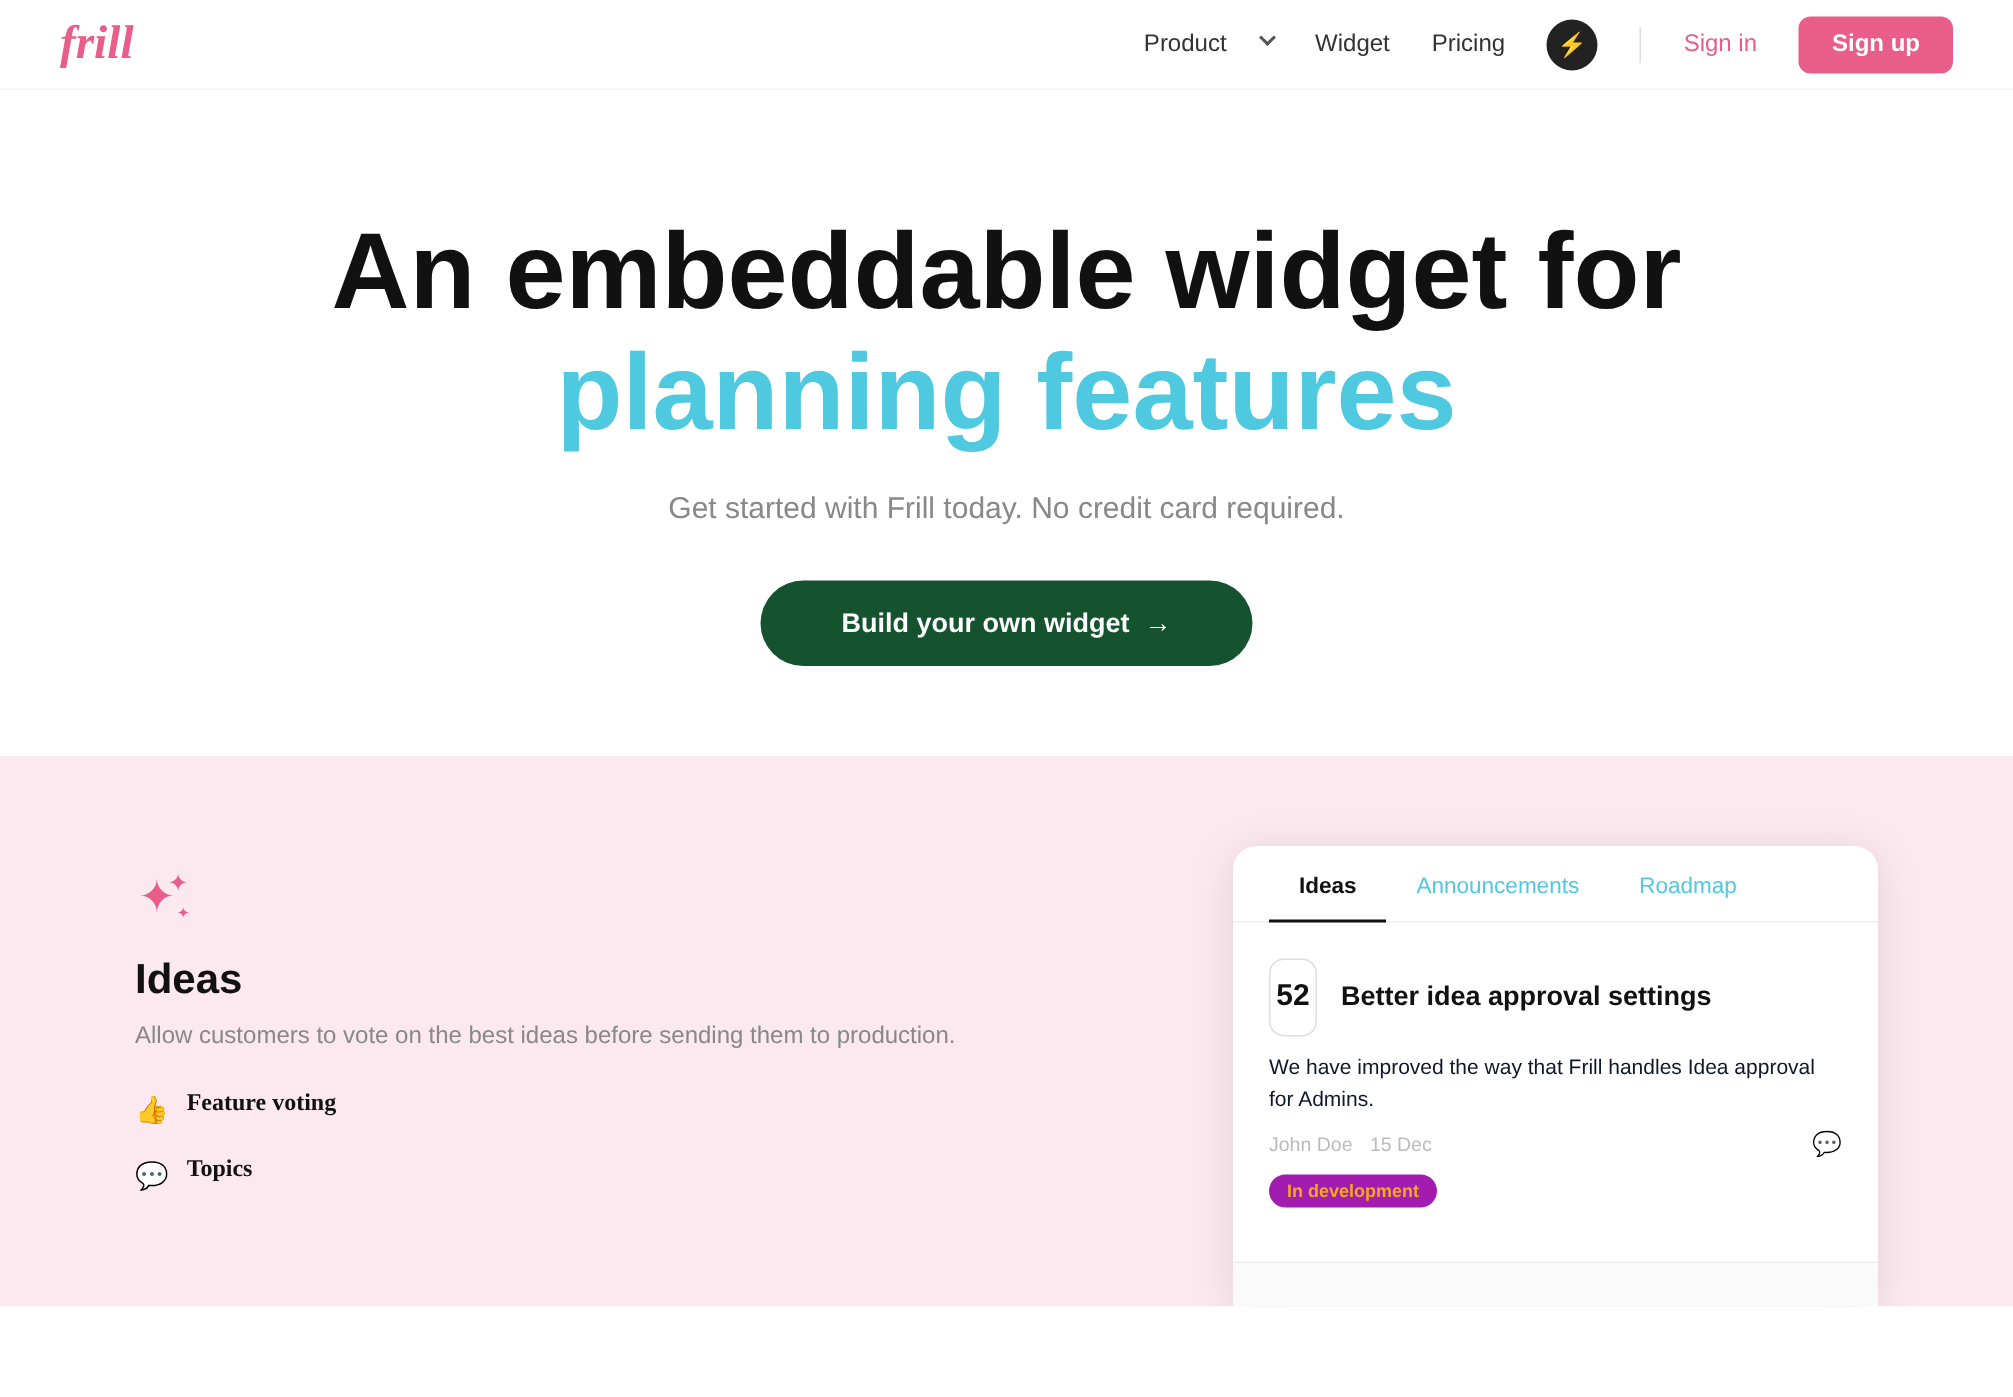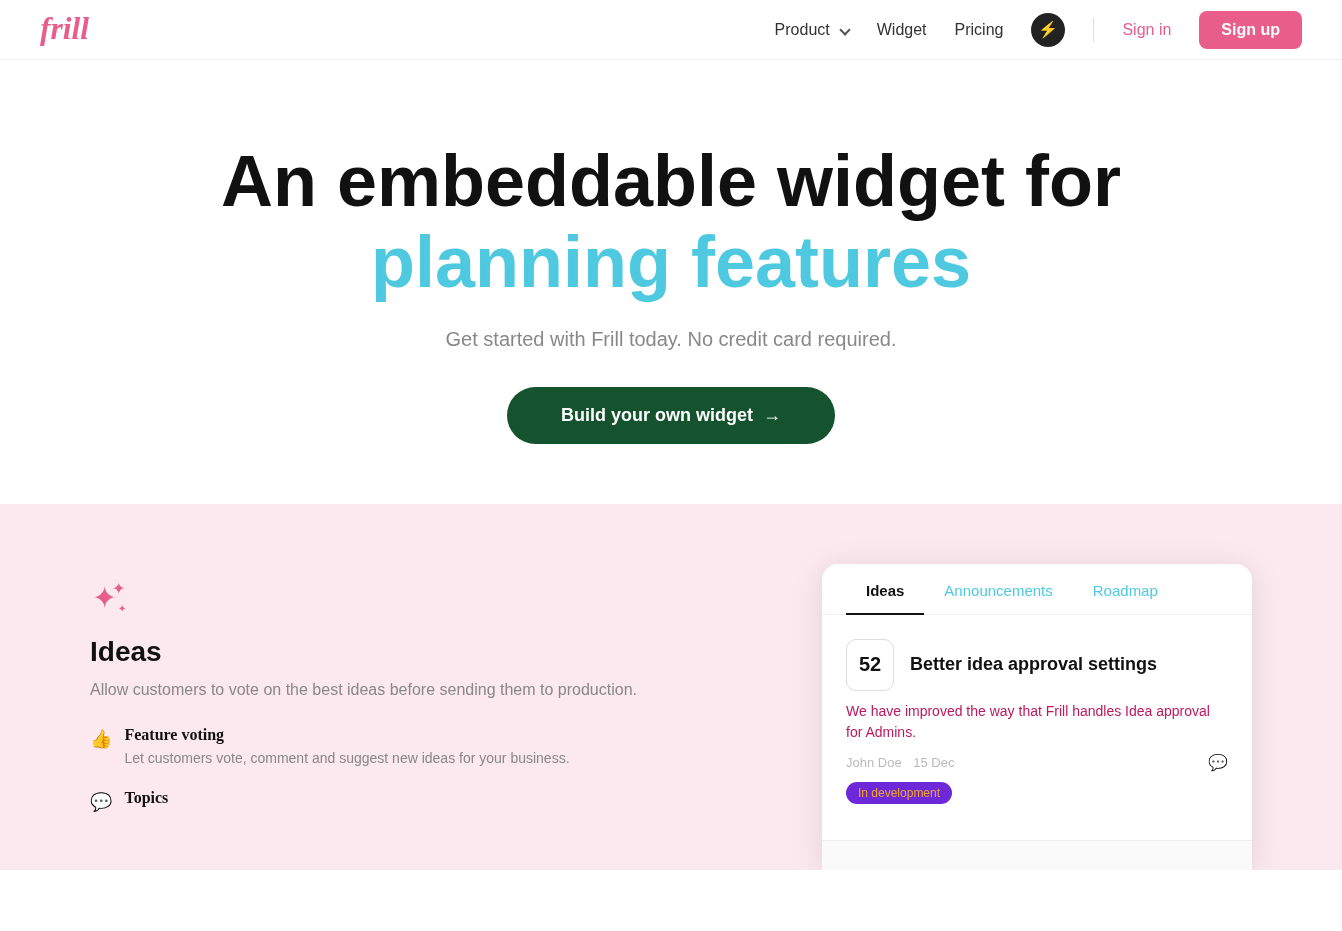--- a/index.html
+++ b/index.html
@@ -22,21 +22,21 @@
       transform: translateY(-50%);
     }
     .nav-logo svg { width: 60px; height: 44px; }
     .nav-links { display: flex; align-items: center; gap: 28px; }
     .nav-link {
       font-size: 16px;
       color: #333;
       text-decoration: none;
       cursor: pointer;
     }
-    .nav-link-product { display: flex; align-items: center; gap: 8px; }
+    .nav-link-product { display: flex; align-items: flex-start; gap: 20px; }
     .nav-divider { width: 1px; height: 24px; background: #ddd; }
     .nav-signin {
       font-size: 16px;
       color: #e85d8a;
       cursor: pointer;
       text-decoration: none;
     }
     .nav-signup {
       background: #e85d8a;
       color: #fff;
@@ -170,44 +170,44 @@
       font-weight: 700;
       border-bottom: 2px solid #111;
     }
     .widget-tab.colored { color: #4ec9e0; }
     .widget-body { padding: 20px 24px; }
 
     
     .idea-card { padding: 4px 0 16px; }
     .idea-card-header { display: flex; align-items: center; gap: 16px; margin-bottom: 10px; }
     .vote-box {
-      width: 48px;
+      width: 32px;
       height: 52px;
       border: 1px solid #ddd;
       border-radius: 10px;
       display: flex;
       align-items: center;
       justify-content: center;
       font-size: 20px;
       font-weight: 700;
       color: #111;
       flex-shrink: 0;
     }
     .idea-card-title { font-size: 18px; font-weight: 700; color: #111; }
-    .idea-card-desc { font-size: 14px; color: #be185d; line-height: 1.5; margin-bottom: 10px; }
+    .idea-card-desc { font-size: 14px; color: #0f172a; line-height: 1.5; margin-bottom: 10px; }
     .idea-card-meta { display: flex; align-items: center; justify-content: space-between; margin-bottom: 10px; }
     .idea-card-author { font-size: 13px; color: #bbb; }
     .idea-card-author span { margin-right: 8px; }
     .idea-card-comment { color: #ccc; font-size: 16px; }
     .badge-indev {
       display: inline-block;
-      background: #6d28d9;
+      background: #a21caf;
       color: #f5a623;
       font-size: 12px;
-      font-weight: 400;
+      font-weight: 700;
       padding: 4px 12px;
       border-radius: 20px;
     }
     .widget-bottom-peek {
       height: 30px;
       border-top: 1px solid #eee;
       background: #fafafa;
     }
 
     
@@ -257,21 +257,20 @@
         <text x="28" y="38" font-size="10" fill="#e85d8a">✦</text>
       </svg>
     </div>
     <div class="ideas-title">Ideas</div>
     <div class="ideas-desc">Allow customers to vote on the best ideas before sending them to production.</div>
 
     <div class="feature-item">
       <div class="feature-item-icon">👍</div>
       <div>
         <div class="feature-item-title">Feature voting</div>
-        <div class="feature-item-desc">Let customers vote, comment and suggest new ideas for your business.</div>
       </div>
     </div>
 
     <div class="feature-item">
       <div class="feature-item-icon">💬</div>
       <div>
         <div class="feature-item-title">Topics</div>
       </div>
     </div>
   </div>

